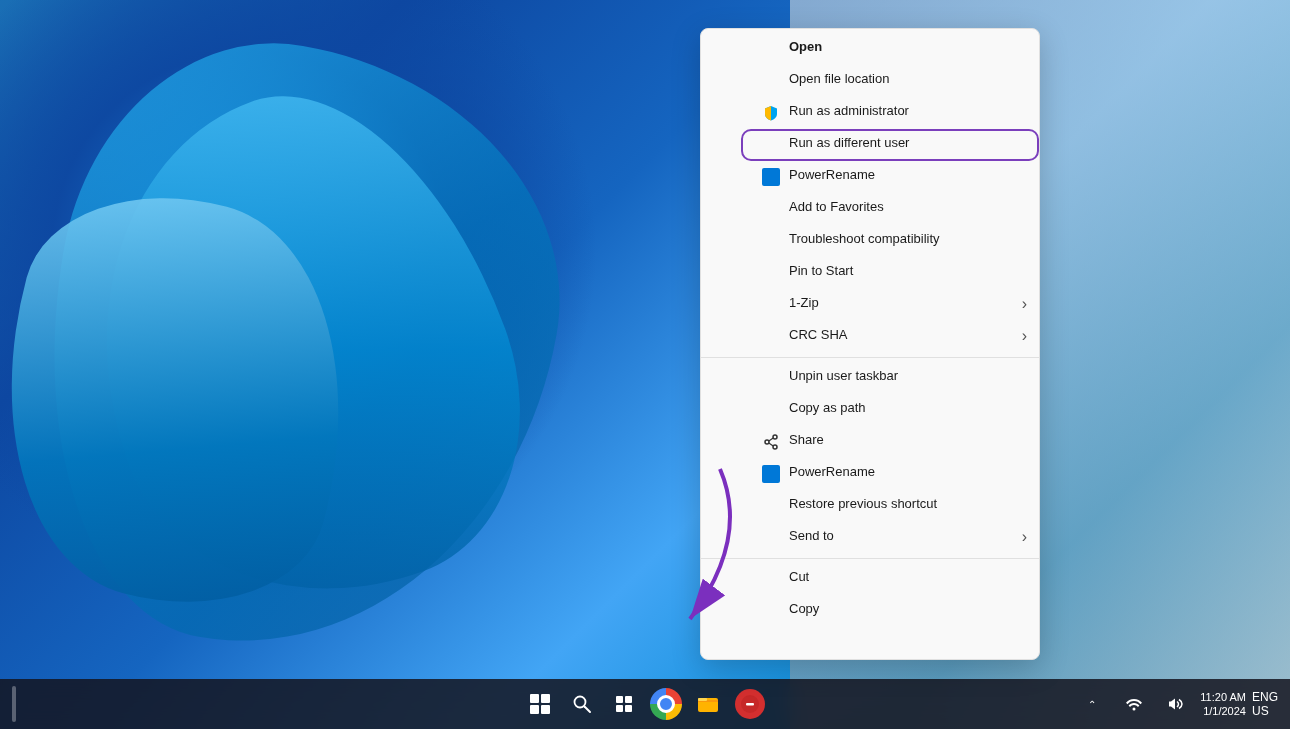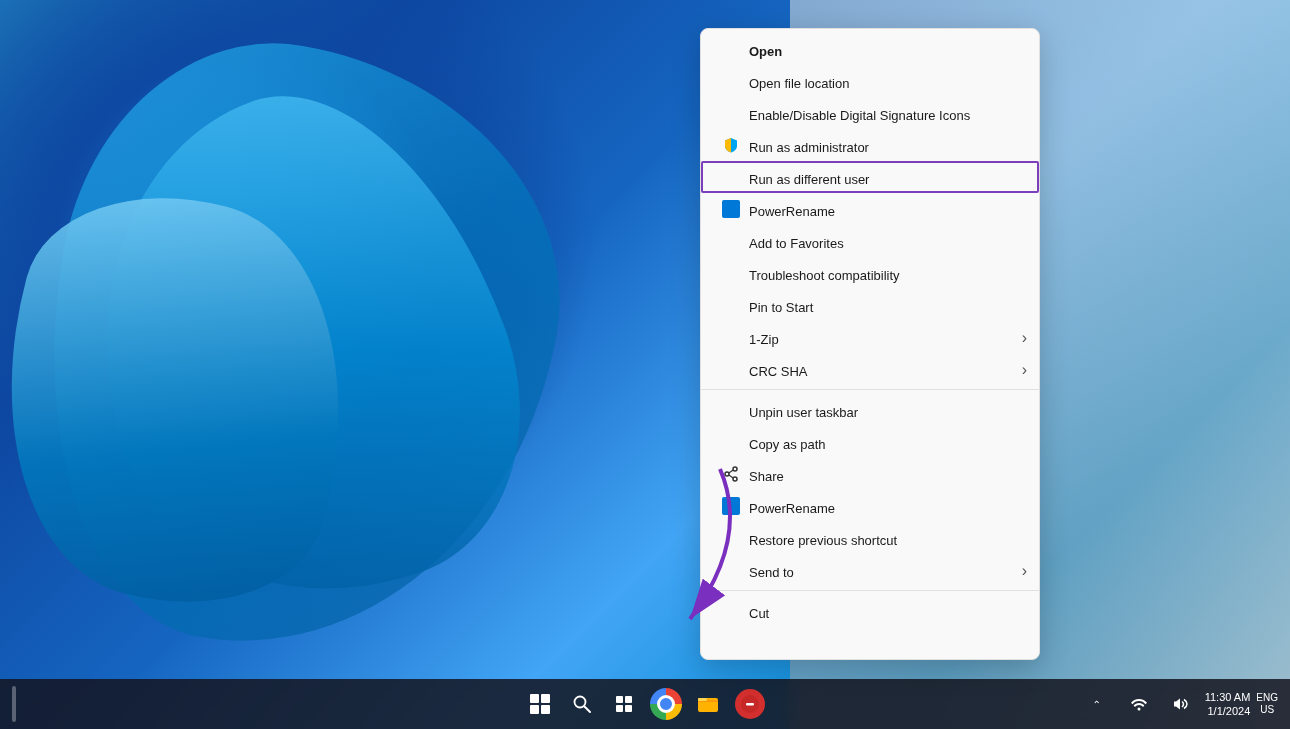--- a/index.html
+++ b/index.html
@@ -191,26 +191,27 @@
       border-radius: 8px;
       box-shadow: 0 8px 30px rgba(0,0,0,0.2);
       z-index: 100;
       padding: 4px 0;
       font-size: 13px;
       color: #1a1a1a;
     }
 
     .menu-item {
       display: flex;
-      align-items: flex-end;
+      align-items: flex-start;
       padding: 6px 16px 6px 20px;
       cursor: pointer;
       min-height: 28px;
       position: relative;
       white-space: nowrap;
+      margin-left: 40px;
     }
 
     .menu-item.bold-item {
       font-weight: 700;
     }
 
     .menu-item.has-submenu::after {
       content: '›';
       position: absolute;
       right: 12px;
@@ -232,21 +233,21 @@
     .menu-separator {
       height: 1px;
       background: #e0e0e0;
       margin: 4px 0;
     }
 
     
     .menu-item.highlighted {
       outline: 2px solid #7b3fbc;
       outline-offset: -2px;
-      border-radius: 2px;
+      border-radius: 10px;
     }
 
     
     .powerrename-icon {
       width: 18px;
       height: 18px;
       background: #0078d7;
       border-radius: 2px;
       position: relative;
     }
@@ -303,22 +304,21 @@
     .notif-area {
       color: white;
       font-size: 12px;
       display: flex;
       align-items: center;
       gap: 3px;
     }
 
     .eng-badge {
       color: white;
-      font-size: 10px;
-      text-align: center;
+      font-size: 12px;
       line-height: 1.2;
     }
   </style>
 </head>
 <body>
 
 <div class="desktop">
 
   <div class="swirl-container">
     <div class="swirl1"></div>
@@ -333,24 +333,20 @@
     <div class="menu-item bold-item">
       <span class="item-icon"></span>
       <span>Open</span>
     </div>
 
     <div class="menu-item">
       <span class="item-icon"></span>
       <span>Open file location</span>
     </div>
 
-    <div class="menu-item">
-      <span class="item-icon"></span>
-      <span>Enable/Disable Digital Signature Icons</span>
-    </div>
 
     <div class="menu-item">
       <span class="item-icon">
         <svg width="16" height="16" viewBox="0 0 16 16">
             <path d="M8 1L2 3.5v5.5c0 3 2.5 5.5 6 6.5 3.5-1 6-3.5 6-6.5V3.5L8 1z" fill="#00a4ef" stroke="none"></path>
             <path d="M8 1L2 3.5v5.5c0 3 2.5 5.5 6 6.5" fill="#ffb900"></path>
           </svg>
       </span>
       <span>Run as administrator</span>
     </div>
@@ -435,20 +431,24 @@
       <span>Send to</span>
     </div>
 
     <div class="menu-separator"></div>
 
     <div class="menu-item">
       <span class="item-icon"></span>
       <span>Cut</span>
     </div>
 
+    <div class="menu-item">
+      <span class="item-icon"></span>
+      <span>Copy</span>
+    </div>
 
 
     <div class="menu-item">
       
       
     </div>
 
   </div>
 
   <svg class="arrow-annotation" viewBox="0 0 200 200">
@@ -529,21 +529,21 @@
 
       <div class="tb-icon" style="color:white;font-size:14px;">
         <svg width="16" height="16" viewBox="0 0 16 16" fill="white">
             <path d="M3 5.5H1v5h2l4 3v-11L3 5.5z"></path>
             <path d="M9 5.5c1 .8 1.5 1.5 1.5 2.5S10 10.2 9 11" stroke="white" stroke-width="1.5" fill="none"></path>
             <path d="M11 3.5c2 1.3 3 2.8 3 4.5s-1 3.2-3 4.5" stroke="white" stroke-width="1.5" fill="none"></path>
           </svg>
       </div>
 
       <div class="clock">
-        <div>11:30 AM</div>
+        <div>11:20 AM</div>
         <div>1/1/2024</div>
       </div>
 
       <div class="eng-badge">
         <div>ENG</div>
         <div>US</div>
       </div>
     </div>
   </div>
 </div>

